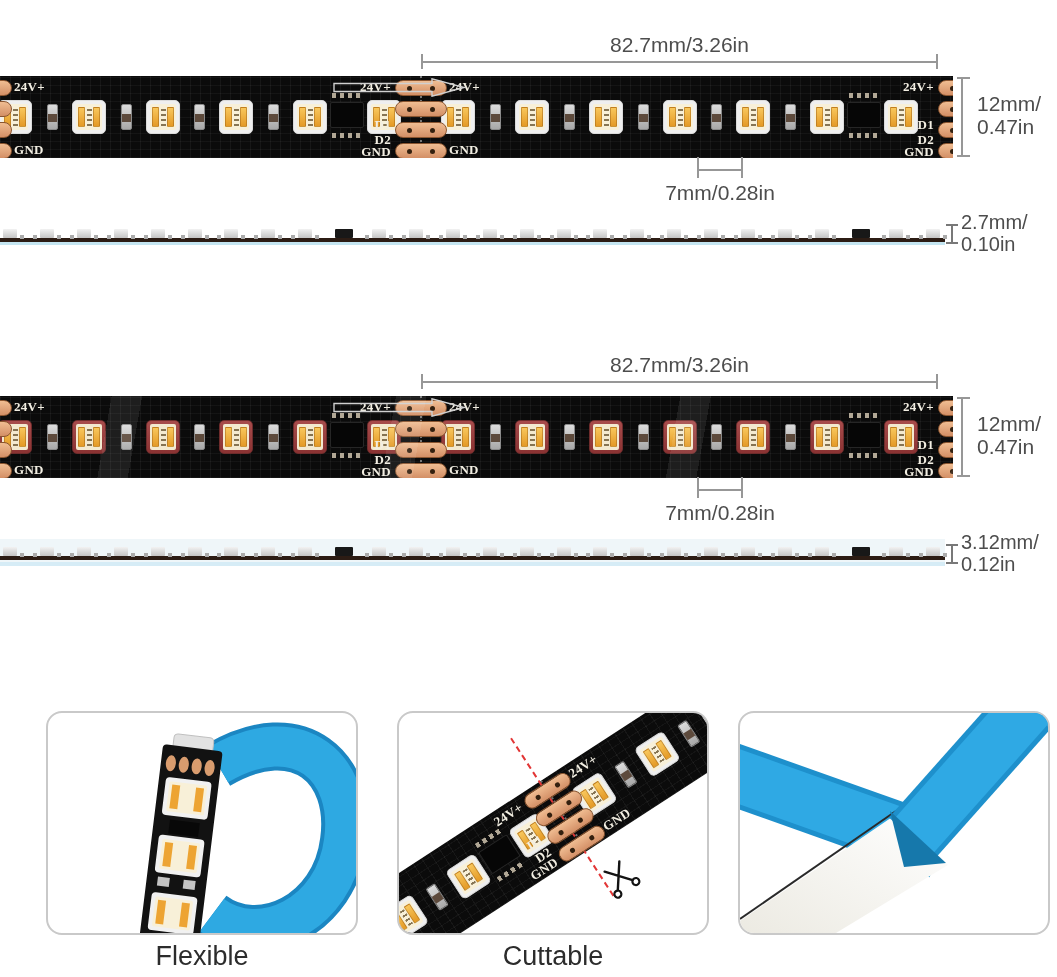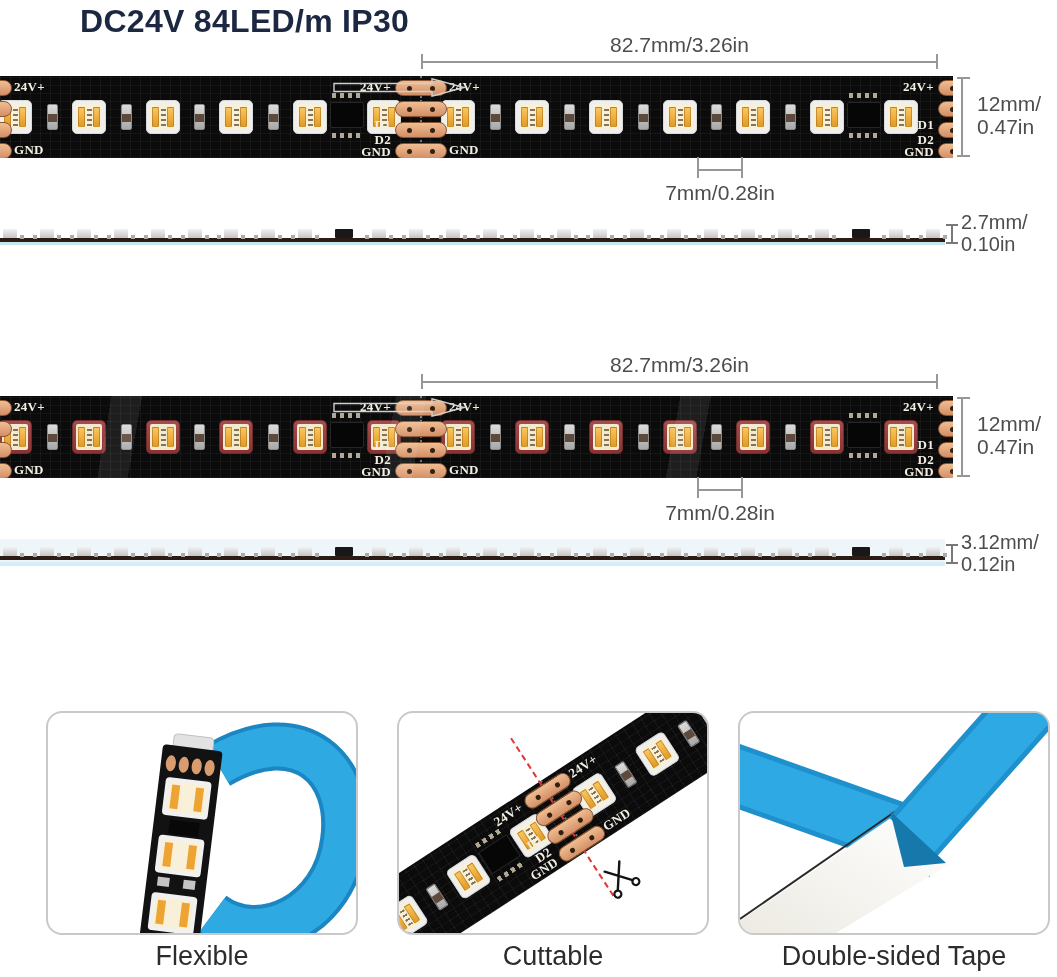--- a/index.html
+++ b/index.html
@@ -67,21 +67,20 @@
 .tile-label{position:absolute;top:941px;width:312px;text-align:center;font-size:27px;color:#2c2c2c}
 .mini{position:absolute;left:50%;top:50%;width:560px;height:84px;margin:-42px 0 0 -280px;transform:rotate(-33deg)}
 .cutdash{position:absolute;left:290px;top:-52px;height:188px;border-left:2px dashed #e23636}
 .scissors{position:absolute;left:204px;top:148px;width:34px;height:34px;transform:rotate(-125deg)}
 </style>
 </head>
 <body>
 
 <div class="canvas">
 
-  <h1 class="spec-heading" style="top:3px">DC24V 84LED/m IP30</h1>
 
   <div class="dim-text" style="left:421px;top:33px;width:517px">82.7mm/3.26in</div>
   <div class="hline" style="left:421px;top:54px;width:517px"></div>
 
   <div class="strip pcbbg" id="strip-ip30" style="top:76px">
       <div class="led led30" style="left: -2px; top: 24px;">
         <div class="led-in">
           <div class="bar" style="left: 2px;"></div>
           <div class="bar" style="right: 2px;"></div>
           <div class="specks"></div>
@@ -561,15 +560,14 @@
       <polygon points="158,100 208,152 96,220 0,220 0,208" fill="url(#wg)"></polygon>
       <line x1="156" y1="98" x2="0" y2="206" stroke="#2a2a2a" stroke-width="2"></line>
       <line x1="310" y1="-30" x2="172" y2="125" stroke="#1e90cc" stroke-width="62"></line>
       <line x1="310" y1="-30" x2="172" y2="125" stroke="#2fa9e4" stroke-width="52"></line>
       <polygon points="150,98 206,150 164,154" fill="#1678ab"></polygon>
     </svg>
   </div>
 
   <div class="tile-label" style="left:397px">Cuttable</div>
   <div class="tile-label" style="left:46px">Flexible</div>
-  <div class="tile-label" style="left:738px">Double-sided Tape</div>
 
 </div>
 
 </body></html>

